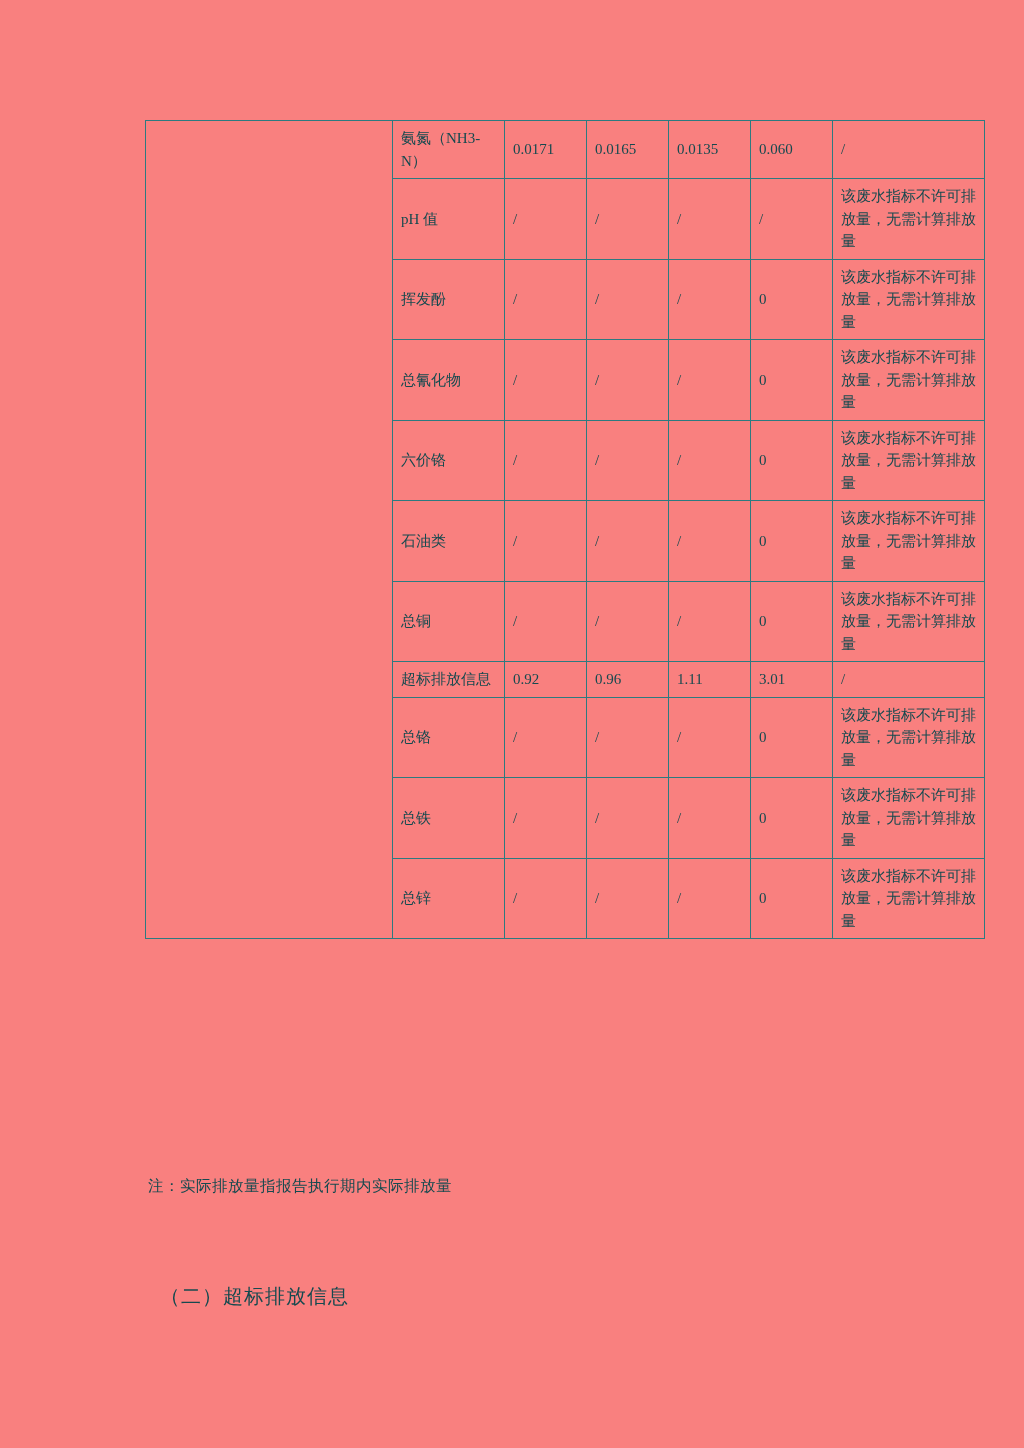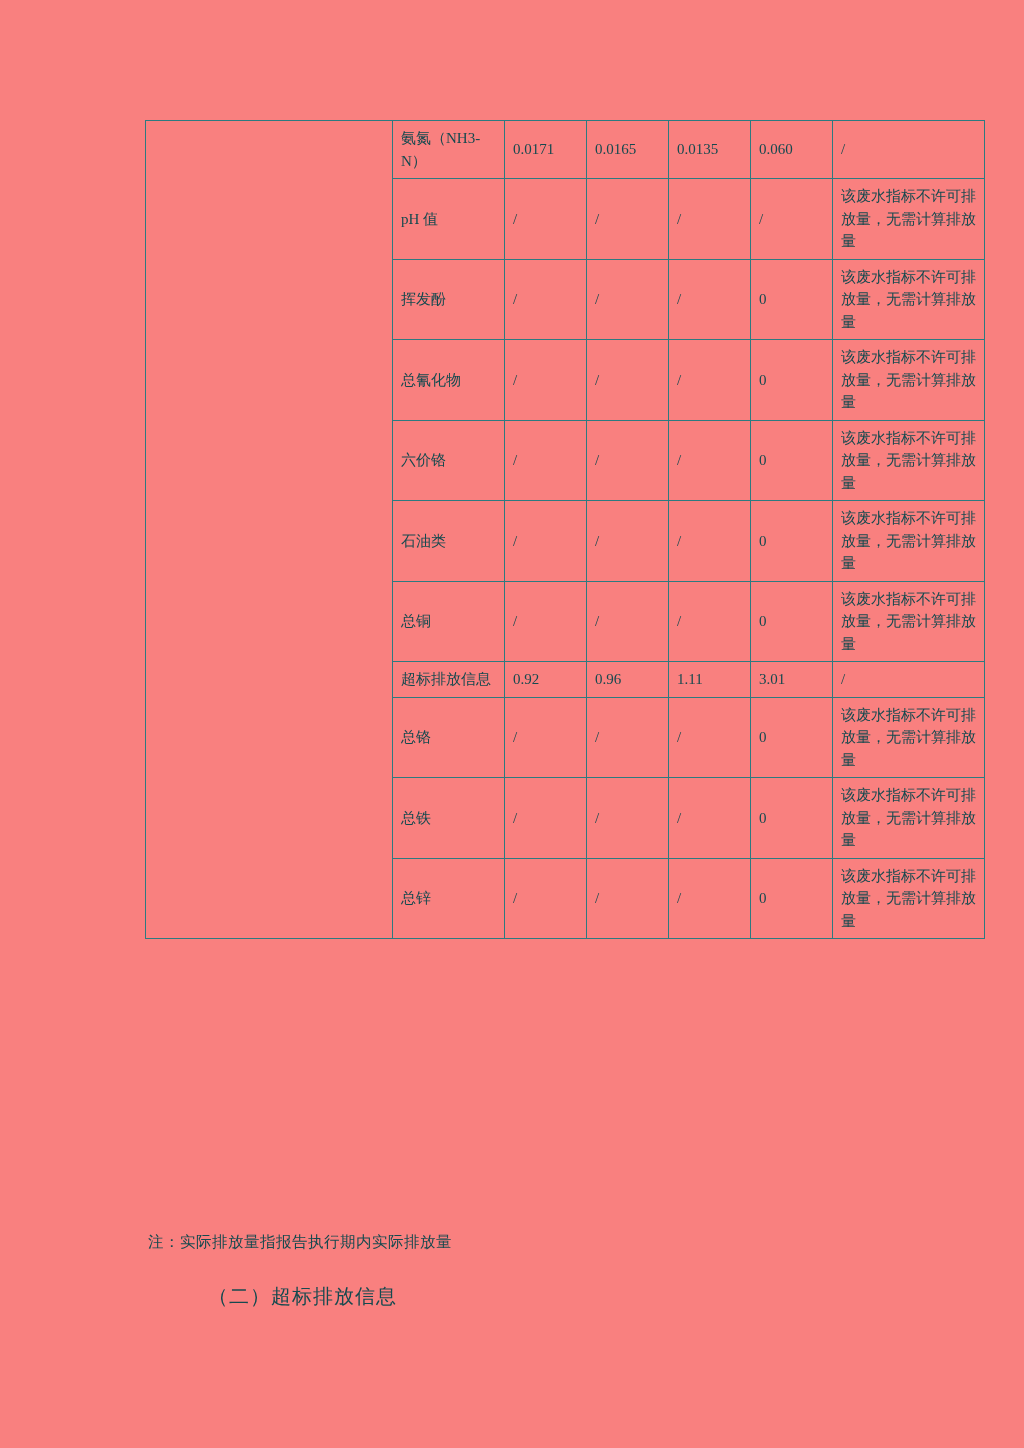--- a/index.html
+++ b/index.html
@@ -56,33 +56,32 @@
     text-align: left;
     line-height: 1.6;
   }
   .note-multi {
     text-align: justify;
     text-align-last: justify;
   }
   .footnote {
     position: absolute;
     left: 148px;
-    top: 1232px;
+    top: 1176px;
     font-size: 15.5px;
     letter-spacing: 0.5px;
     color: #15494f;
   }
   .section-title {
     position: absolute;
     left: 160px;
     top: 1283px;
     font-size: 20px;
     letter-spacing: 1px;
     color: #15494f;
-    margin-left: 48px;
   }
 </style>
 </head>
 <body>
 
 <div class="page">
 
   <table class="report">
     <tbody>
 

